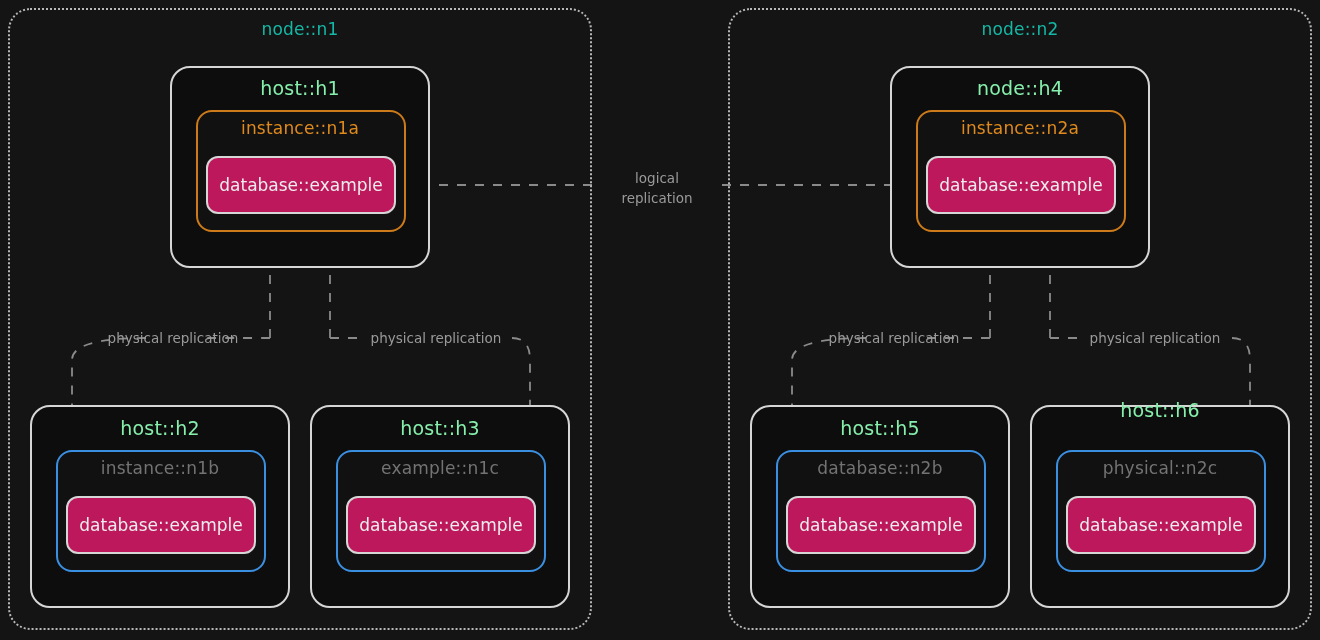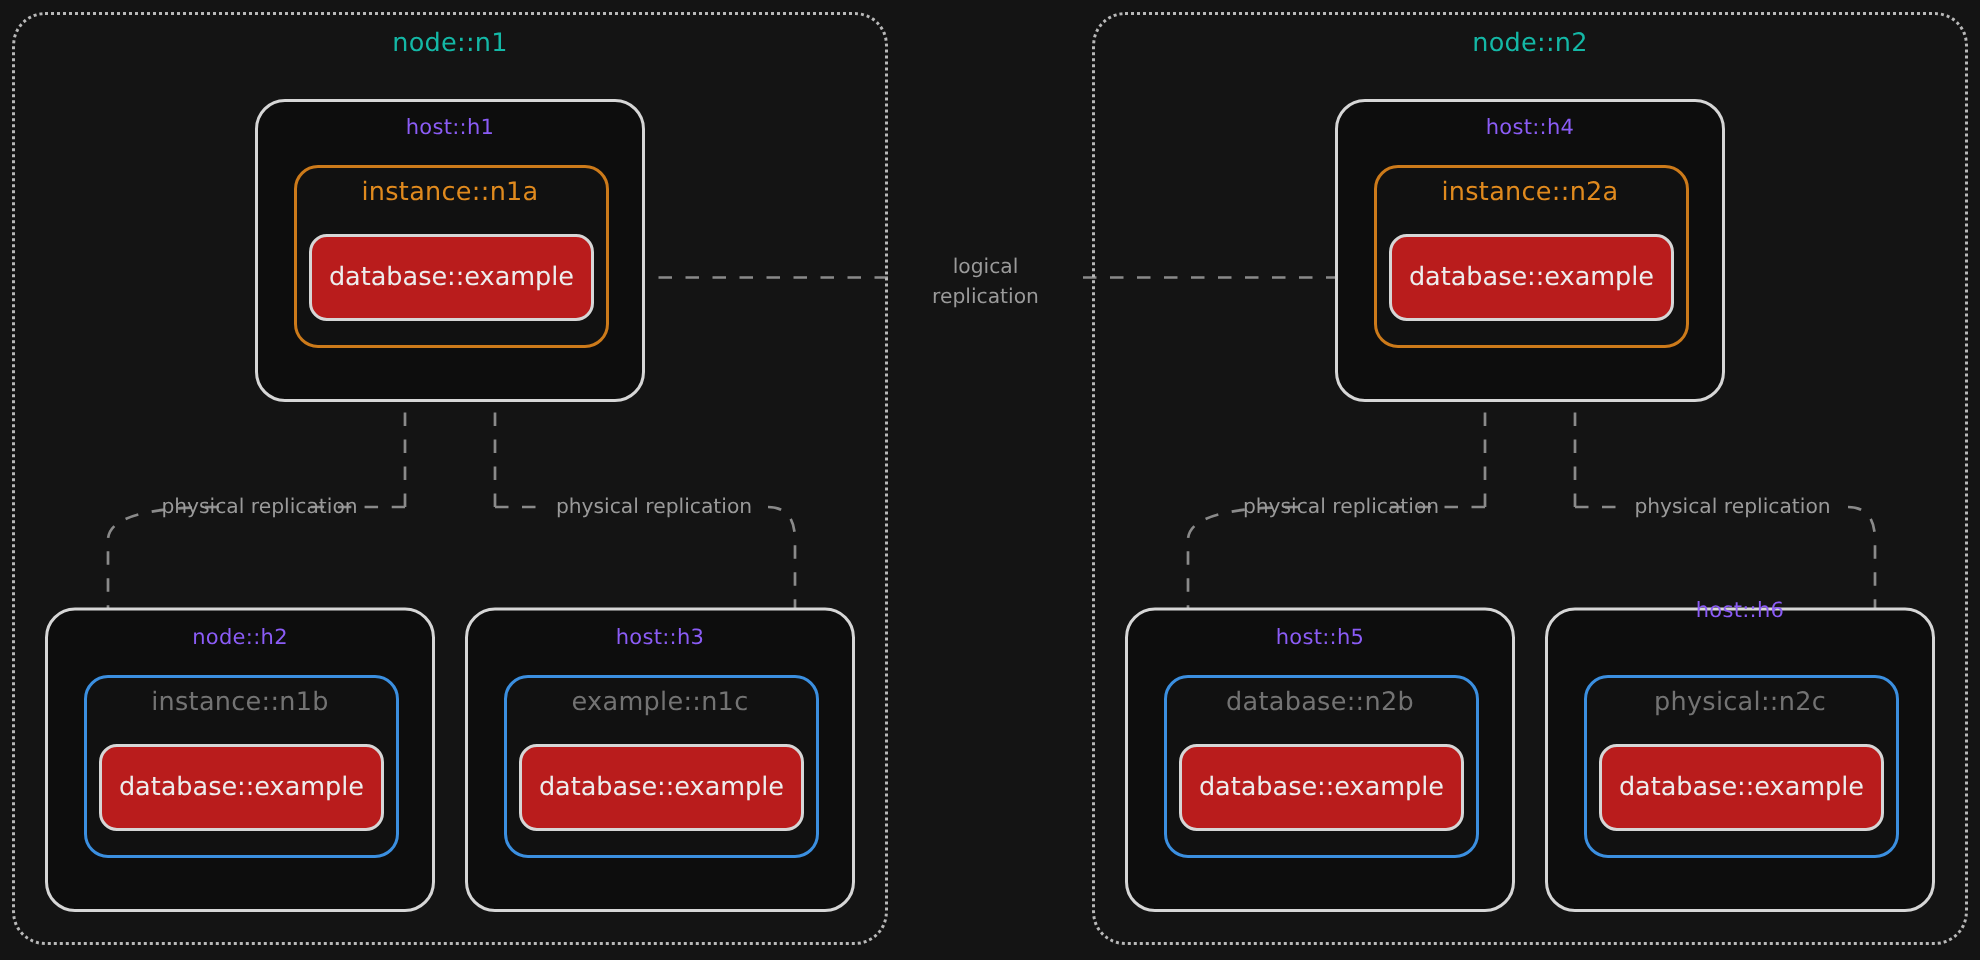--- a/index.html
+++ b/index.html
@@ -50,39 +50,39 @@
     background: #111111;
   }
   .instance-box.replica {
     border-color: #3b8fe0;
   }
   .db-box {
     position: absolute;
     border: 2px solid #d6d6d6;
     border-radius: 12px;
     box-sizing: border-box;
-    background: #b91c1c;
+    background: #be185d;
     display: flex;
     align-items: center;
     justify-content: center;
   }
 
   
   .lbl {
     position: absolute;
     color: #e3e3e3;
     font-family: "DejaVu Sans", sans-serif;
     font-size: 17px;
     letter-spacing: 0.2px;
     white-space: nowrap;
     text-align: center;
     transform: translateX(-50%);
   }
   .node-title   { font-size: 17px; color: #14b8a6; }
-  .host-title   { font-size: 14px; color: #8b5cf6; }
+  .host-title   { font-size: 19px; color: #86efac; }
   .inst-title   { font-size: 17px; color: #e08a1e; }
   .inst-title.replica { color: #737373; }
   .db-title {
     position: static;
     transform: none;
     font-size: 17px;
     color: #ededed;
   }
   .edge-label {
     position: absolute;
@@ -153,40 +153,40 @@
 
   <div class="host-box" style="left:170px; top:66px; width:260px; height:202px;"></div>
   <div class="lbl host-title" style="left:300px; top:77px;">host::h1</div>
   <div class="instance-box" style="left:196px; top:110px; width:210px; height:122px;"></div>
   <div class="lbl inst-title" style="left:300px; top:118px;text-align:right;">instance::n1a</div>
   <div class="db-box" style="left:206px; top:156px; width:190px; height:58px;">
     <span class="db-title">database::example</span>
   </div>
 
   <div class="host-box" style="left:30px; top:405px; width:260px; height:203px;"></div>
-  <div class="lbl host-title" style="left:160px; top:417px;">node::h2</div>
+  <div class="lbl host-title" style="left:160px; top:417px;">host::h2</div>
   <div class="instance-box replica" style="left:56px; top:450px; width:210px; height:122px;"></div>
   <div class="lbl inst-title replica" style="left:160px; top:458px;">instance::n1b</div>
   <div class="db-box" style="left:66px; top:496px; width:190px; height:58px;">
     <span class="db-title">database::example</span>
   </div>
 
   <div class="host-box" style="left:310px; top:405px; width:260px; height:203px;"></div>
   <div class="lbl host-title" style="left:440px; top:417px;">host::h3</div>
   <div class="instance-box replica" style="left:336px; top:450px; width:210px; height:122px;"></div>
   <div class="lbl inst-title replica" style="left:440px; top:458px;">example::n1c</div>
   <div class="db-box" style="left:346px; top:496px; width:190px; height:58px;">
     <span class="db-title">database::example</span>
   </div>
 
   <div class="node-box" style="left:728px; top:8px; width:584px; height:622px;"></div>
   <div class="lbl node-title" style="left:1020px; top:19px;">node::n2</div>
 
   <div class="host-box" style="left:890px; top:66px; width:260px; height:202px;"></div>
-  <div class="lbl host-title" style="left:1020px; top:77px;">host::h4</div>
+  <div class="lbl host-title" style="left:1020px; top:77px;">node::h4</div>
   <div class="instance-box" style="left:916px; top:110px; width:210px; height:122px;"></div>
   <div class="lbl inst-title" style="left:1020px; top:118px;">instance::n2a</div>
   <div class="db-box" style="left:926px; top:156px; width:190px; height:58px;">
     <span class="db-title">database::example</span>
   </div>
 
   <div class="host-box" style="left:750px; top:405px; width:260px; height:203px;"></div>
   <div class="lbl host-title" style="left:880px; top:417px;">host::h5</div>
   <div class="instance-box replica" style="left:776px; top:450px; width:210px; height:122px;"></div>
   <div class="lbl inst-title replica" style="left:880px; top:458px;">database::n2b</div>

